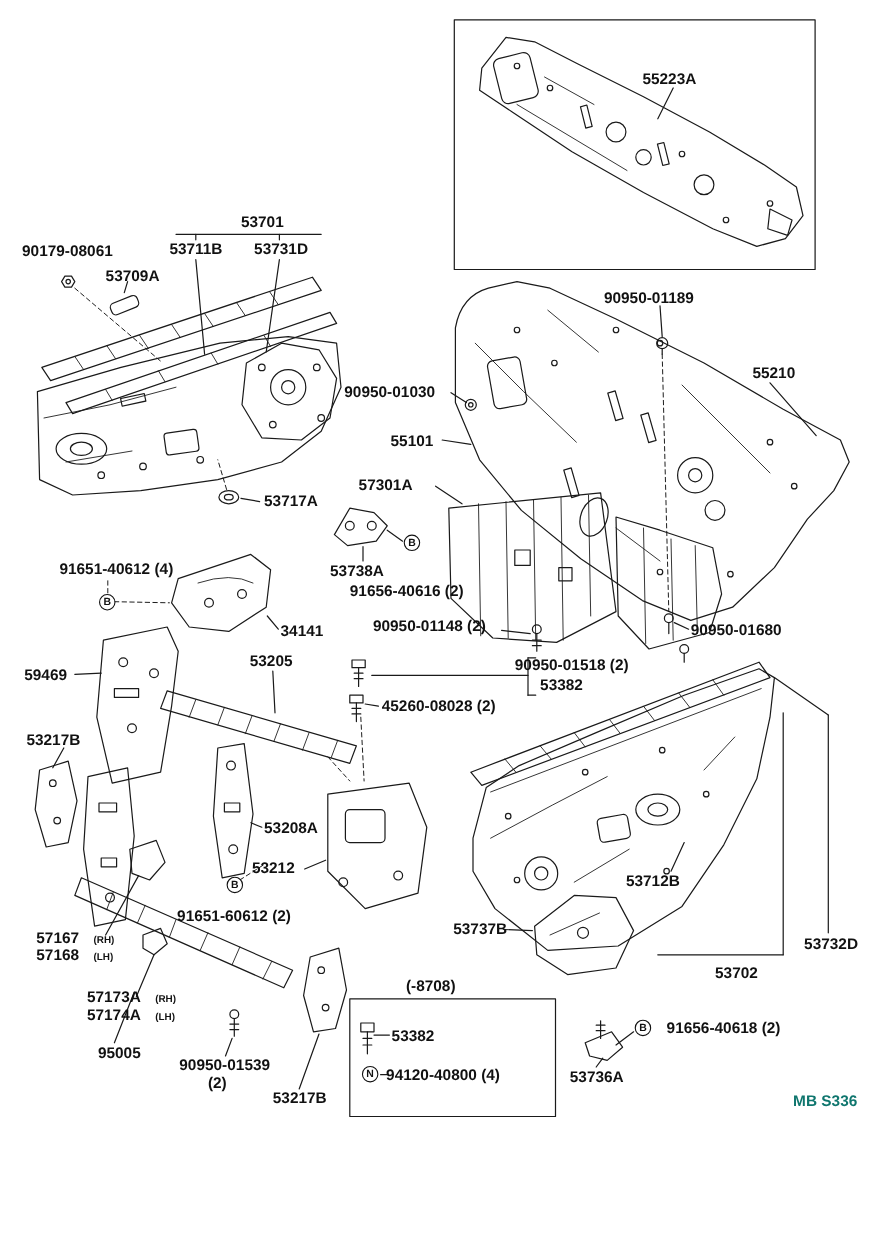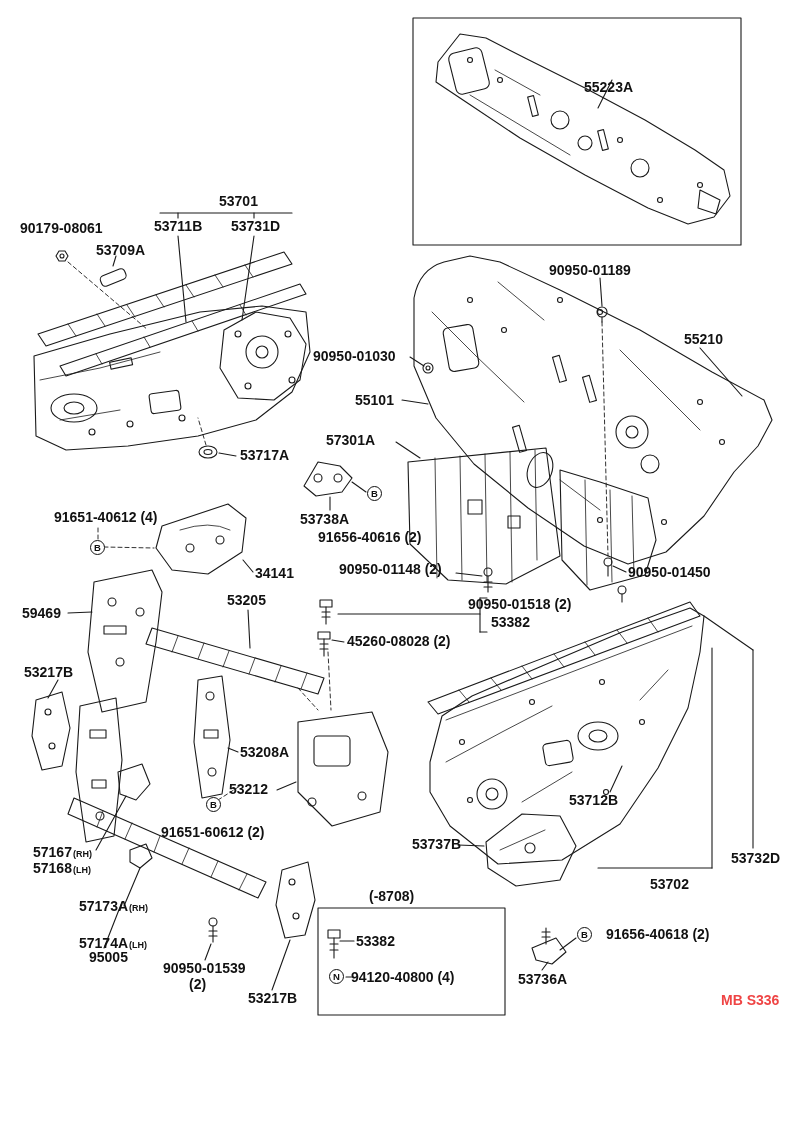--- a/index.html
+++ b/index.html
@@ -1,24 +1,24 @@
 <!DOCTYPE html>
 <html><head>
 <meta charset="utf-8">
 <style>
   html,body{margin:0;padding:0;background:#fff;}
   .stage{position:relative;width:800px;height:1140px;background:#fff;overflow:hidden;
          font-family:"Liberation Sans",sans-serif;}
   .stage svg{position:absolute;left:0;top:0;}
   .lbl{position:absolute;font-weight:bold;font-size:14px;color:#111;white-space:nowrap;line-height:1.05;}
-  .suffix{font-size:9px;font-weight:bold;margin-left:1px;}
+  .suffix{font-size:9px;font-weight:bold;margin-left:13px;}
   .marker{position:absolute;width:15px;height:15px;border:1.5px solid #111;border-radius:50%;
           display:flex;align-items:center;justify-content:center;
           font-size:9.5px;font-weight:bold;color:#111;box-sizing:border-box;background:#fff;}
-  .footer{position:absolute;font-weight:bold;font-size:14px;color:#ef4444;}
+  .footer{position:absolute;font-weight:bold;font-size:14px;color:#0f766e;}
   .ln{fill:none;stroke:#1a1a1a;stroke-width:1.1;stroke-linejoin:round;stroke-linecap:round;}
   .thin{stroke-width:0.8;}
   .dash{stroke-dasharray:4 3;stroke-width:0.9;}
 </style>
 </head>
 <body>
 
 <div class="stage">
 
 <svg width="800" height="1140" viewBox="0 0 800 1140">
@@ -305,55 +305,55 @@
     <rect x="318" y="908" width="187" height="107"></rect>
     <rect x="328" y="930" width="12" height="8"></rect>
     <line x1="334" y1="938" x2="334" y2="958"></line>
     <line x1="330" y1="944" x2="338" y2="944"></line>
         <line x1="330" y1="950" x2="338" y2="950"></line>
     <line x1="340" y1="941" x2="354" y2="941"></line>
     <line x1="346" y1="977" x2="352" y2="977"></line>
   </g>
 </svg>
 
-<div class="lbl" style="left:584px;top:80px">55223A</div>
+<div class="lbl" style="left:584px;top:64px">55223A</div>
 <div class="lbl" style="left:20px;top:221px">90179-08061</div>
 <div class="lbl" style="left:96px;top:243px">53709A</div>
 <div class="lbl" style="left:219px;top:194px">53701</div>
 <div class="lbl" style="left:154px;top:219px">53711B</div>
 <div class="lbl" style="left:231px;top:219px">53731D</div>
 <div class="lbl" style="left:549px;top:263px">90950-01189</div>
 <div class="lbl" style="left:684px;top:332px">55210</div>
 <div class="lbl" style="left:313px;top:349px">90950-01030</div>
 <div class="lbl" style="left:355px;top:393px">55101</div>
 <div class="lbl" style="left:326px;top:433px">57301A</div>
 <div class="lbl" style="left:240px;top:448px">53717A</div>
 <div class="lbl" style="left:54px;top:510px">91651-40612 (4)</div>
 <div class="lbl" style="left:300px;top:512px">53738A</div>
 <div class="lbl" style="left:318px;top:530px">91656-40616 (2)</div>
 <div class="lbl" style="left:255px;top:566px">34141</div>
 <div class="lbl" style="left:339px;top:562px">90950-01148 (2)</div>
-<div class="lbl" style="left:628px;top:565px">90950-01450</div>
+<div class="lbl" style="left:628px;top:565px">90950-01680</div>
 <div class="lbl" style="left:22px;top:606px">59469</div>
 <div class="lbl" style="left:227px;top:593px">53205</div>
 <div class="lbl" style="left:468px;top:597px">90950-01518 (2)</div>
 <div class="lbl" style="left:491px;top:615px">53382</div>
 <div class="lbl" style="left:347px;top:634px">45260-08028 (2)</div>
 <div class="lbl" style="left:24px;top:665px">53217B</div>
 <div class="lbl" style="left:240px;top:745px">53208A</div>
 <div class="lbl" style="left:229px;top:782px">53212</div>
 <div class="lbl" style="left:569px;top:793px">53712B</div>
 <div class="lbl" style="left:161px;top:825px">91651-60612 (2)</div>
 <div class="lbl" style="left:412px;top:837px">53737B</div>
 <div class="lbl" style="left:731px;top:851px">53732D</div>
 <div class="lbl" style="left:33px;top:845px"><span>57167</span><span class="suffix">(RH)</span></div>
 <div class="lbl" style="left:33px;top:861px"><span>57168</span><span class="suffix">(LH)</span></div>
 <div class="lbl" style="left:650px;top:877px">53702</div>
 <div class="lbl" style="left:79px;top:899px"><span>57173A</span><span class="suffix">(RH)</span></div>
-<div class="lbl" style="left:79px;top:936px"><span>57174A</span><span class="suffix">(LH)</span></div>
+<div class="lbl" style="left:79px;top:915px"><span>57174A</span><span class="suffix">(LH)</span></div>
 <div class="lbl" style="left:89px;top:950px">95005</div>
 <div class="lbl" style="left:163px;top:961px">90950-01539</div>
 <div class="lbl" style="left:189px;top:977px">(2)</div>
 <div class="lbl" style="left:248px;top:991px">53217B</div>
 <div class="lbl" style="left:369px;top:889px">(-8708)</div>
 <div class="lbl" style="left:356px;top:934px">53382</div>
 <div class="lbl" style="left:351px;top:970px">94120-40800 (4)</div>
 <div class="lbl" style="left:606px;top:927px">91656-40618 (2)</div>
 <div class="lbl" style="left:518px;top:972px">53736A</div>
 

